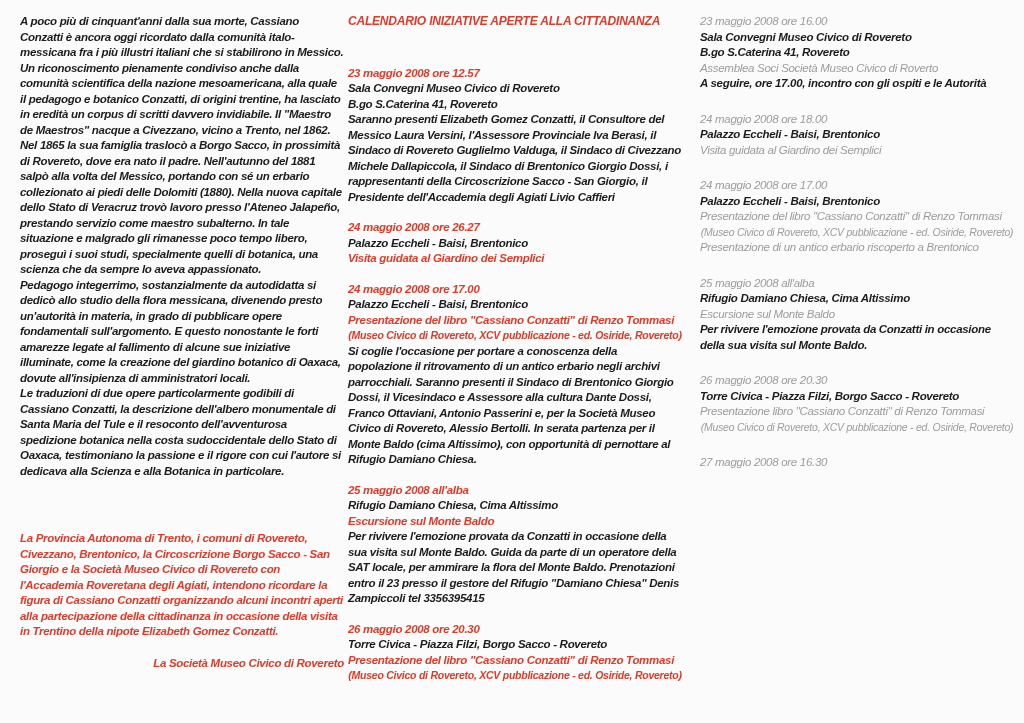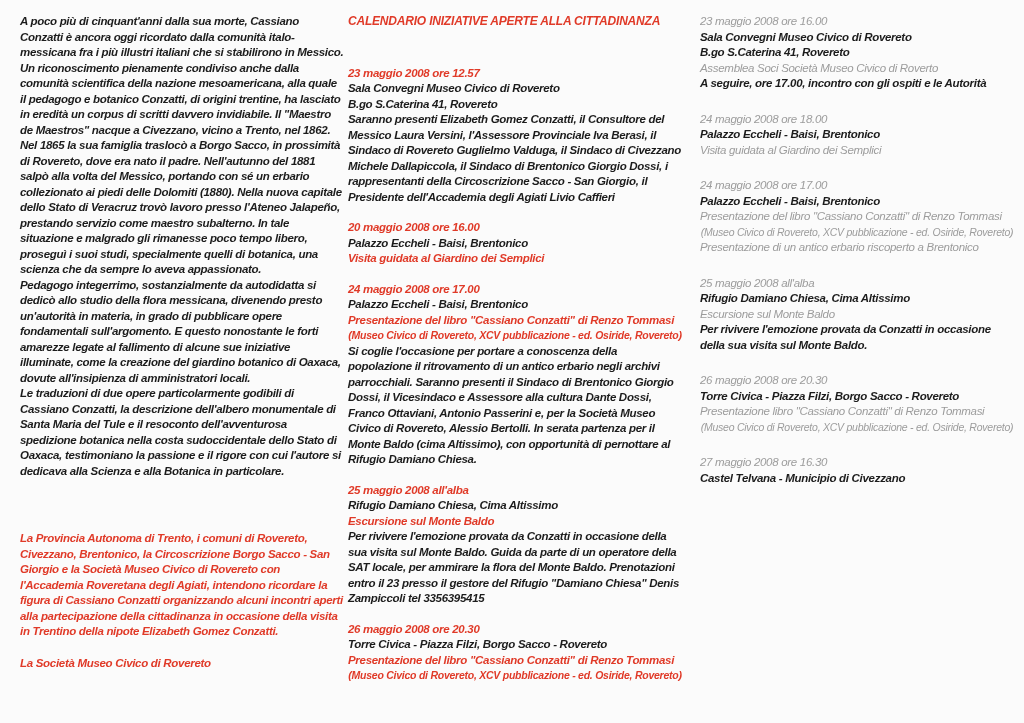--- a/index.html
+++ b/index.html
@@ -24,21 +24,21 @@
   .col-right .event{margin-bottom:20px;}
   .ln{margin:0;}
   .s-note{font-size:10.5px;letter-spacing:-0.25px;text-align:center;}
   
   .col-mid .s-date,.col-mid .s-label,.col-mid .s-note{color:#e03a28;}
   .col-mid .s-venue,.col-mid .s-body{color:#1c1c1c;}
   
   .col-right .s-date,.col-right .s-label,.col-right .s-note{color:#9c9c9c;font-weight:400;}
   .col-right .s-venue,.col-right .s-body{color:#1c1c1c;}
   .red-paragraph{margin-top:52px;color:#e03a28;}
-  .signature{margin-top:16px;color:#e03a28;text-align:left;}
+  .signature{margin-top:16px;color:#e03a28;text-align:right;}
 </style>
 </head>
 <body>
 
 <div class="col col-left">
   <div>
       <p class="body-par">A poco più di cinquant'anni dalla sua morte, Cassiano Conzatti è ancora oggi ricordato dalla comunità italo-messicana fra i più illustri italiani che si stabilirono in Messico.</p>
       <p class="body-par">Un riconoscimento pienamente condiviso anche dalla comunità scientifica della nazione mesoamericana, alla quale il pedagogo e botanico Conzatti, di origini trentine, ha lasciato in eredità un corpus di scritti davvero invidiabile. Il "Maestro de Maestros" nacque a Civezzano, vicino a Trento, nel 1862. Nel 1865 la sua famiglia traslocò a Borgo Sacco, in prossimità di Rovereto, dove era nato il padre. Nell'autunno del 1881 salpò alla volta del Messico, portando con sé un erbario collezionato ai piedi delle Dolomiti (1880). Nella nuova capitale dello Stato di Veracruz trovò lavoro presso l'Ateneo Jalapeño, prestando servizio come maestro subalterno. In tale situazione e malgrado gli rimanesse poco tempo libero, proseguì i suoi studi, specialmente quelli di botanica, una scienza che da sempre lo aveva appassionato.</p>
       <p class="body-par">Pedagogo integerrimo, sostanzialmente da autodidatta si dedicò allo studio della flora messicana, divenendo presto un'autorità in materia, in grado di pubblicare opere fondamentali sull'argomento. E questo nonostante le forti amarezze legate al fallimento di alcune sue iniziative illuminate, come la creazione del giardino botanico di Oaxaca, dovute all'insipienza di amministratori locali.</p>
       <p class="body-par">Le traduzioni di due opere particolarmente godibili di Cassiano Conzatti, la descrizione dell'albero monumentale di Santa Maria del Tule e il resoconto dell'avventurosa spedizione botanica nella costa sudoccidentale dello Stato di Oaxaca, testimoniano la passione e il rigore con cui l'autore si dedicava alla Scienza e alla Botanica in particolare.</p>
@@ -50,21 +50,21 @@
 <div class="col col-mid">
   <p class="col-title">CALENDARIO INIZIATIVE APERTE ALLA CITTADINANZA</p>
   <div>
       <div class="event">
         <p class="ln s-date">23 maggio 2008 ore 12.57</p>
         <p class="ln s-venue">Sala Convegni Museo Civico di Rovereto</p>
         <p class="ln s-venue">B.go S.Caterina 41, Rovereto</p>
         <p class="ln s-body">Saranno presenti Elizabeth Gomez Conzatti, il Consultore del Messico Laura Versini, l'Assessore Provinciale Iva Berasi, il Sindaco di Rovereto Guglielmo Valduga, il Sindaco di Civezzano Michele Dallapiccola, il Sindaco di Brentonico Giorgio Dossi, i rappresentanti della Circoscrizione Sacco - San Giorgio, il Presidente dell'Accademia degli Agiati Livio Caffieri</p>
       </div>
       <div class="event">
-        <p class="ln s-date">20 maggio 2008 ore 16.00</p>
+        <p class="ln s-date">24 maggio 2008 ore 26.27</p>
         <p class="ln s-venue">Palazzo Eccheli - Baisi, Brentonico</p>
         <p class="ln s-label">Visita guidata al Giardino dei Semplici</p>
       </div>
       <div class="event">
         <p class="ln s-date">24 maggio 2008 ore 17.00</p>
         <p class="ln s-venue">Palazzo Eccheli - Baisi, Brentonico</p>
         <p class="ln s-label">Presentazione del libro "Cassiano Conzatti" di Renzo Tommasi</p>
         <p class="ln s-note">(Museo Civico di Rovereto, XCV pubblicazione - ed. Osiride, Rovereto)</p>
         <p class="ln s-body">Si coglie l'occasione per portare a conoscenza della popolazione il ritrovamento di un antico erbario negli archivi parrocchiali. Saranno presenti il Sindaco di Brentonico Giorgio Dossi, il Vicesindaco e Assessore alla cultura Dante Dossi, Franco Ottaviani, Antonio Passerini e, per la Società Museo Civico di Rovereto, Alessio Bertolli. In serata partenza per il Monte Baldo (cima Altissimo), con opportunità di pernottare al Rifugio Damiano Chiesa.</p>
       </div>
@@ -111,16 +111,15 @@
         <p class="ln s-body">Per rivivere l'emozione provata da Conzatti in occasione della sua visita sul Monte Baldo.</p>
       </div>
       <div class="event">
         <p class="ln s-date">26 maggio 2008 ore 20.30</p>
         <p class="ln s-venue">Torre Civica - Piazza Filzi, Borgo Sacco - Rovereto</p>
         <p class="ln s-label">Presentazione libro "Cassiano Conzatti" di Renzo Tommasi</p>
         <p class="ln s-note">(Museo Civico di Rovereto, XCV pubblicazione - ed. Osiride, Rovereto)</p>
       </div>
       <div class="event">
         <p class="ln s-date">27 maggio 2008 ore 16.30</p>
-        <p class="ln s-venue">Castel Telvana - Municipio di Civezzano</p>
       </div>
     </div>
 </div>
 
 </body></html>

